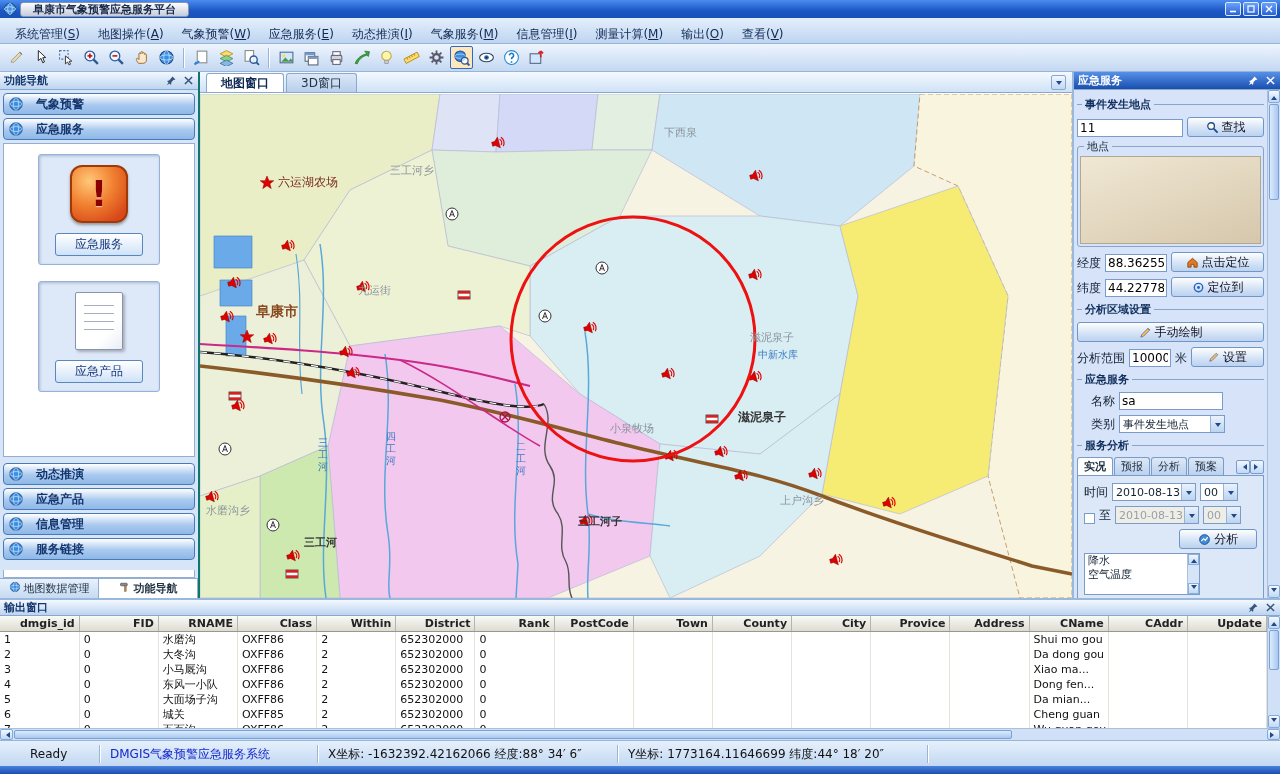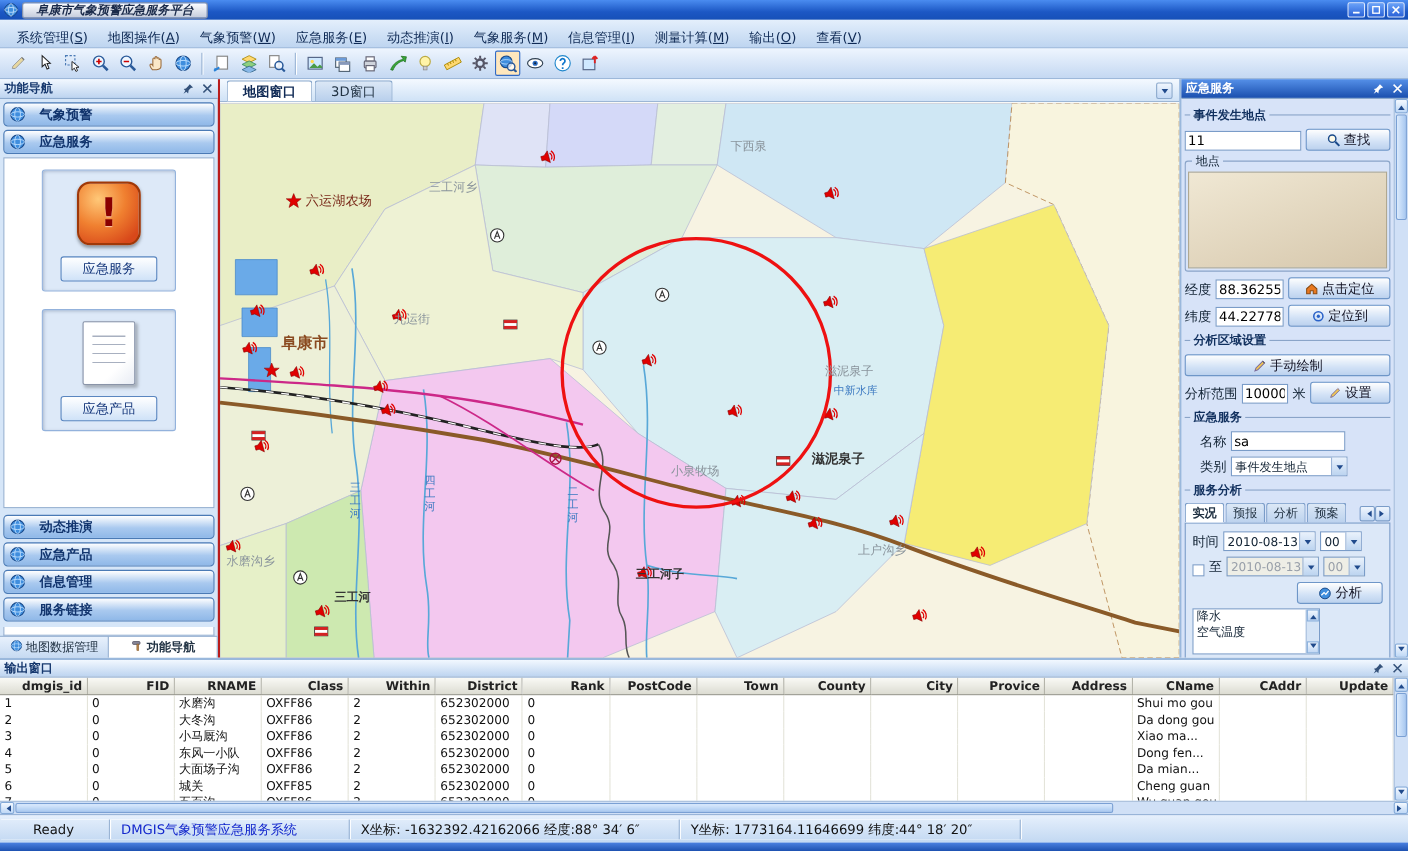--- a/index.html
+++ b/index.html
@@ -1,21 +1,21 @@
 <!DOCTYPE html>
 <html><head>
 <meta charset="utf-8">
 <style>
   * { box-sizing: border-box; margin: 0; padding: 0; }
   html,body { width:1280px; height:774px; overflow:hidden; }
   body { font-family:"DejaVu Sans","Liberation Sans",sans-serif; font-size:12px; }
   .window { width:1280px; height:774px; display:flex; flex-direction:column; background:#cfe0f4; }
 
   
-  .titlebar { height:18px; background:linear-gradient(#4a8cf0,#1c57c4 60%,#1650b8); display:flex; align-items:center; padding:0 3px;font-style:italic; }
+  .titlebar { height:18px; background:linear-gradient(#4a8cf0,#1c57c4 60%,#1650b8); display:flex; align-items:center; padding:0 3px; }
   .title-appicon { width:14px; height:14px; margin-right:3px; }
   .title-plate { height:15px; line-height:14px; padding:0 12px; font-size:11px; font-weight:bold; color:#1a2a4a;
                  background:linear-gradient(#fcfdff,#c4ccdc); border:1px solid #8894ac; border-radius:3px; }
   .win-buttons { margin-left:auto; display:flex; gap:2px; }
   .winbtn { width:16px; height:14px; background:linear-gradient(#6aa2f8,#2a62d8); border:1px solid #dce8ff; border-radius:2px;
             display:flex; align-items:center; justify-content:center; }
 
   
   .menubar { height:26px; background:linear-gradient(#e4effc,#bed5f0); border-bottom:1px solid #98b4d8; display:flex; align-items:center; padding-left:6px; }
   .menu-item { padding:4px 9px; height:100%; line-height:25px; font-size:12px; color:#0f2a55; cursor:default; }
@@ -31,21 +31,21 @@
   .main { height:526px; display:flex; }
 
   
   .panel-hdr { height:18px; display:flex; align-items:center; padding:0 4px; font-size:11px; font-weight:bold;
                background:linear-gradient(#f2f8ff,#bdd4f0); border-bottom:1px solid #8aa8cc; color:#16386e; }
   .panel-hdr.blue { background:linear-gradient(#5590e8,#1a4fae); color:#fff; }
   .hdr-icons { margin-left:auto; display:flex; gap:5px; align-items:center; }
   .hicon { width:12px; height:12px; display:flex; align-items:center; justify-content:center; }
 
   
-  .nav-panel { width:200px; background:#d6e6f8; border-right:2px solid #b91c1c; display:flex; flex-direction:column; }
+  .nav-panel { width:200px; background:#d6e6f8; border-right:2px solid #0f766e; display:flex; flex-direction:column; }
   .nav-bar { height:22px; margin:3px 3px 0 3px; background:linear-gradient(#ffffff,#a9c9ef 55%,#8fb8e8); border:1px solid #4a7ab5;
              border-radius:4px; display:flex; align-items:center; padding-left:4px; flex:none; }
   .nav-globe { width:18px; height:18px; display:flex; align-items:center; }
   .nav-bar-label { font-weight:bold; color:#12356e; font-size:12px; margin-left:10px; }
   .nav-content { flex:1; margin:3px; background:#ffffff; border:1px solid #93aed0; display:flex; flex-direction:column; align-items:center; padding-top:10px; overflow:hidden; }
   .shortcut-box { width:122px; background:#dde9f8; border:1px solid #93b2dc; border-radius:3px; box-shadow:inset 1px 1px 3px rgba(20,40,80,.25);
                   padding:10px 0 8px; margin-bottom:16px; display:flex; flex-direction:column; align-items:center; }
   .shortcut-icon { position:relative; }
   .ico-emergency { width:58px; height:58px; border-radius:12px; border:2px solid #a03808;
                    background:radial-gradient(circle at 32% 26%, #ffc878, #f08030 45%, #d8481a 85%);
@@ -376,21 +376,21 @@
       <div class="nav-content">
           <div class="shortcut-box">
             <div class="shortcut-icon ico-emergency">!</div>
             <div class="shortcut-label">应急服务</div>
           </div>
           <div class="shortcut-box">
             <div class="shortcut-icon ico-document"></div>
             <div class="shortcut-label">应急产品</div>
           </div>
         </div>
-      <div style="padding-bottom:5px;">
+      <div style="padding-bottom:10px;">
           <div class="nav-bar">
             <span class="nav-globe">
               <svg width="16" height="16" viewBox="0 0 16 16">
                 <circle cx="8" cy="8" r="6.2" fill="#3f8ede" stroke="#1a4a8a"></circle>
                 <ellipse cx="8" cy="8" rx="6.2" ry="2.4" fill="none" stroke="#bfe0ff" stroke-width="0.8"></ellipse>
                 <ellipse cx="8" cy="8" rx="2.6" ry="6.2" fill="none" stroke="#bfe0ff" stroke-width="0.8"></ellipse>
               </svg>
             </span>
             <span class="nav-bar-label">动态推演</span>
           </div>

